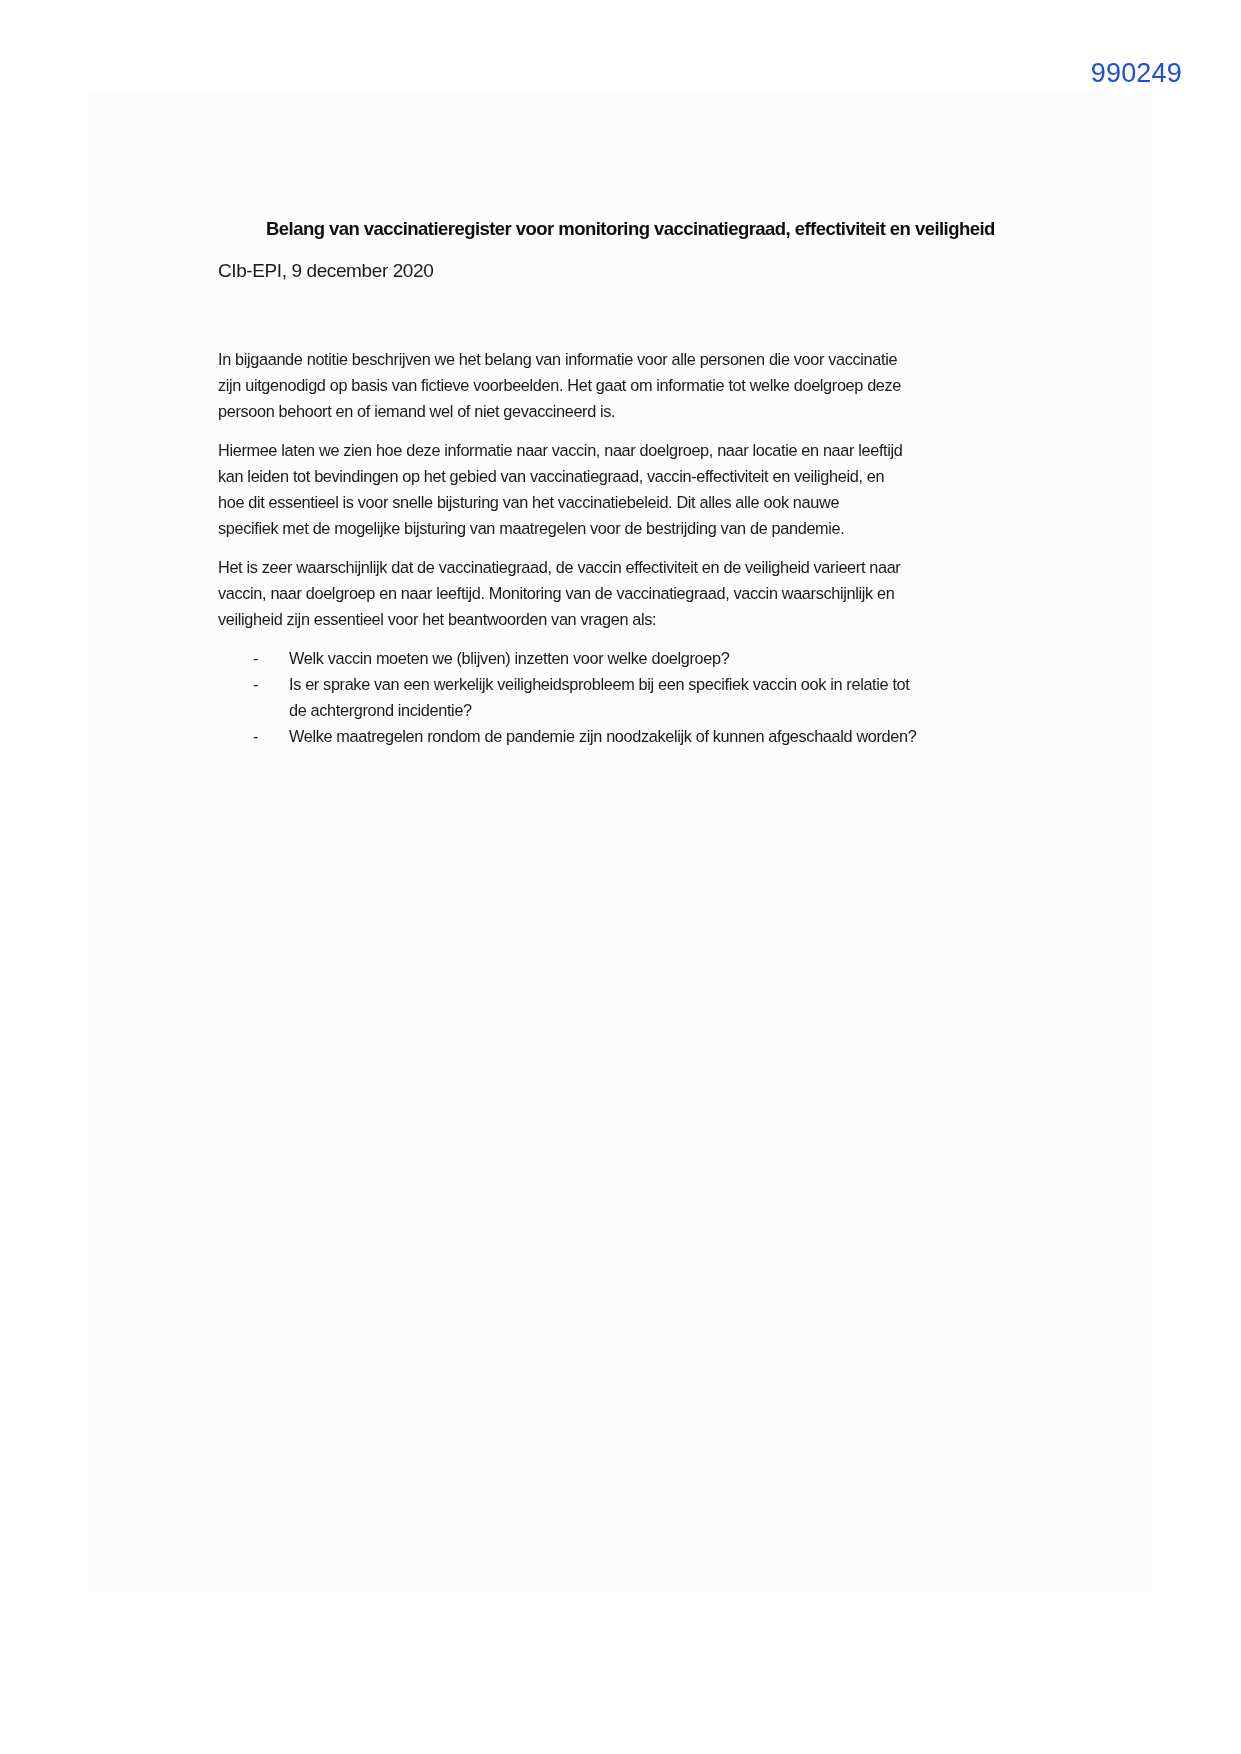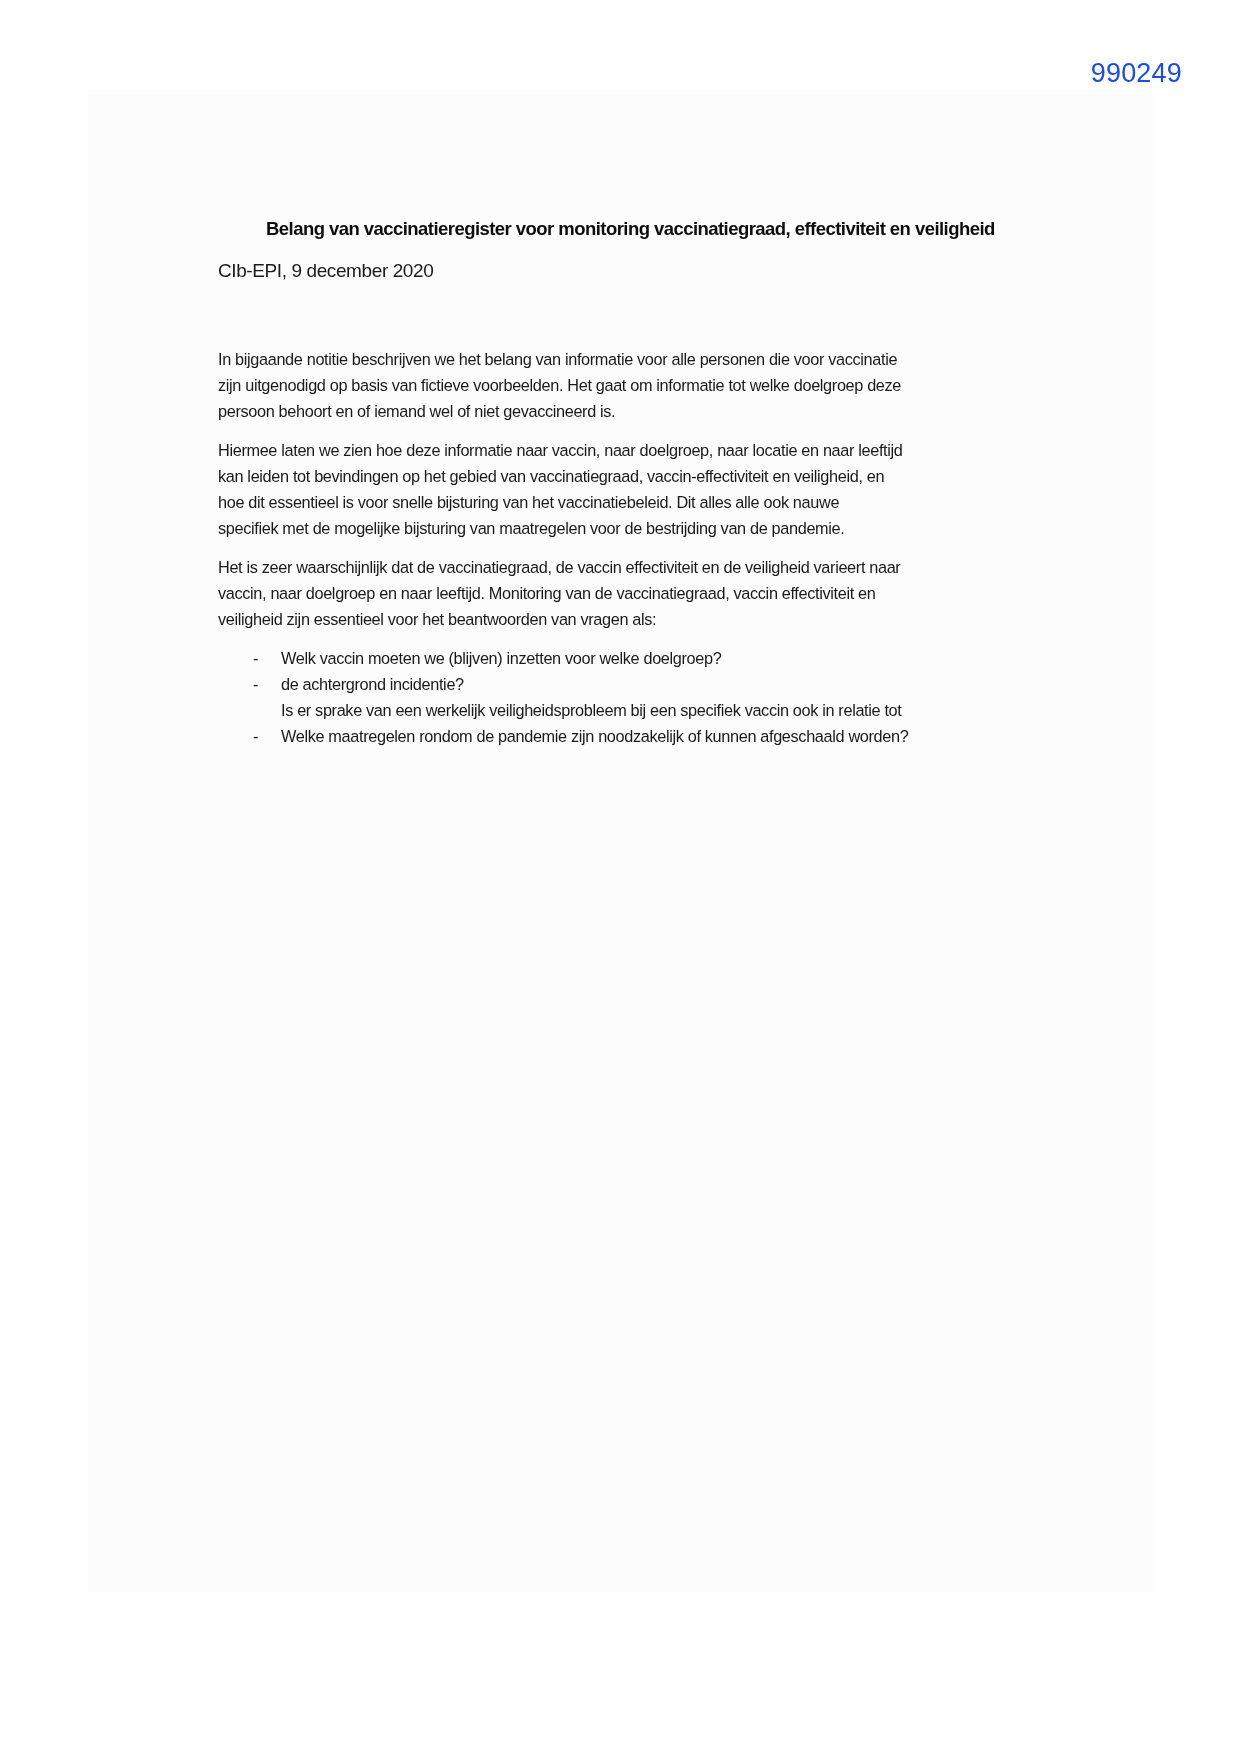--- a/index.html
+++ b/index.html
@@ -93,20 +93,21 @@
       padding-left: 63px;
     }
     .bullets .dash {
       position: absolute;
       left: 35px;
       top: 0;
     }
     .bullets .ln {
       display: block;
       white-space: nowrap;
+      margin-left: 8px;
     }
   </style>
 </head>
 <body>
 
 <div class="doc-id">990249</div>
 
 <div class="page-panel"></div>
 
 <div class="content">
@@ -121,32 +122,32 @@
 
   <div class="para p2">
     <span class="ln">Hiermee laten we zien hoe deze informatie naar vaccin, naar doelgroep, naar locatie en naar leeftijd</span>
     <span class="ln">kan leiden tot bevindingen op het gebied van vaccinatiegraad, vaccin-effectiviteit en veiligheid, en</span>
     <span class="ln">hoe dit essentieel is voor snelle bijsturing van het vaccinatiebeleid. Dit alles alle ook nauwe</span>
     <span class="ln">specifiek met de mogelijke bijsturing van maatregelen voor de bestrijding van de pandemie.</span>
   </div>
 
   <div class="para p3">
     <span class="ln">Het is zeer waarschijnlijk dat de vaccinatiegraad, de vaccin effectiviteit en de veiligheid varieert naar</span>
-    <span class="ln">vaccin, naar doelgroep en naar leeftijd. Monitoring van de vaccinatiegraad, vaccin effectiviteit en</span>
+    <span class="ln">vaccin, naar doelgroep en naar leeftijd. Monitoring van de vaccinatiegraad, vaccin waarschijnlijk en</span>
     <span class="ln">veiligheid zijn essentieel voor het beantwoorden van vragen als:</span>
   </div>
 
   <ul class="bullets">
     <li>
       <span class="dash">-</span>
       <span class="ln">Welk vaccin moeten we (blijven) inzetten voor welke doelgroep?</span>
     </li>
     <li>
       <span class="dash">-</span>
+      <span class="ln">Is er sprake van een werkelijk veiligheidsprobleem bij een specifiek vaccin ook in relatie tot</span>
       <span class="ln">de achtergrond incidentie?</span>
-      <span class="ln">Is er sprake van een werkelijk veiligheidsprobleem bij een specifiek vaccin ook in relatie tot</span>
     </li>
     <li>
       <span class="dash">-</span>
       <span class="ln">Welke maatregelen rondom de pandemie zijn noodzakelijk of kunnen afgeschaald worden?</span>
     </li>
   </ul>
 </div>
 
 </body></html>

